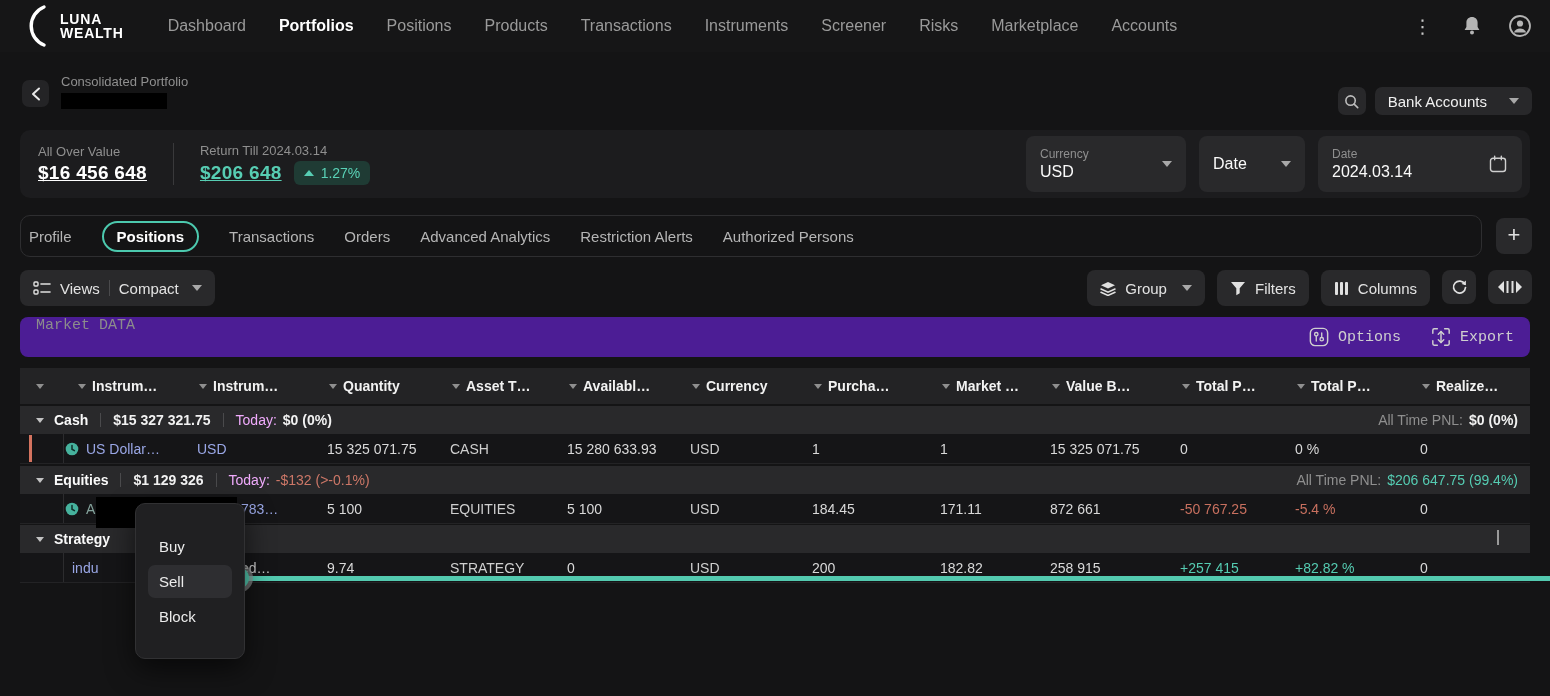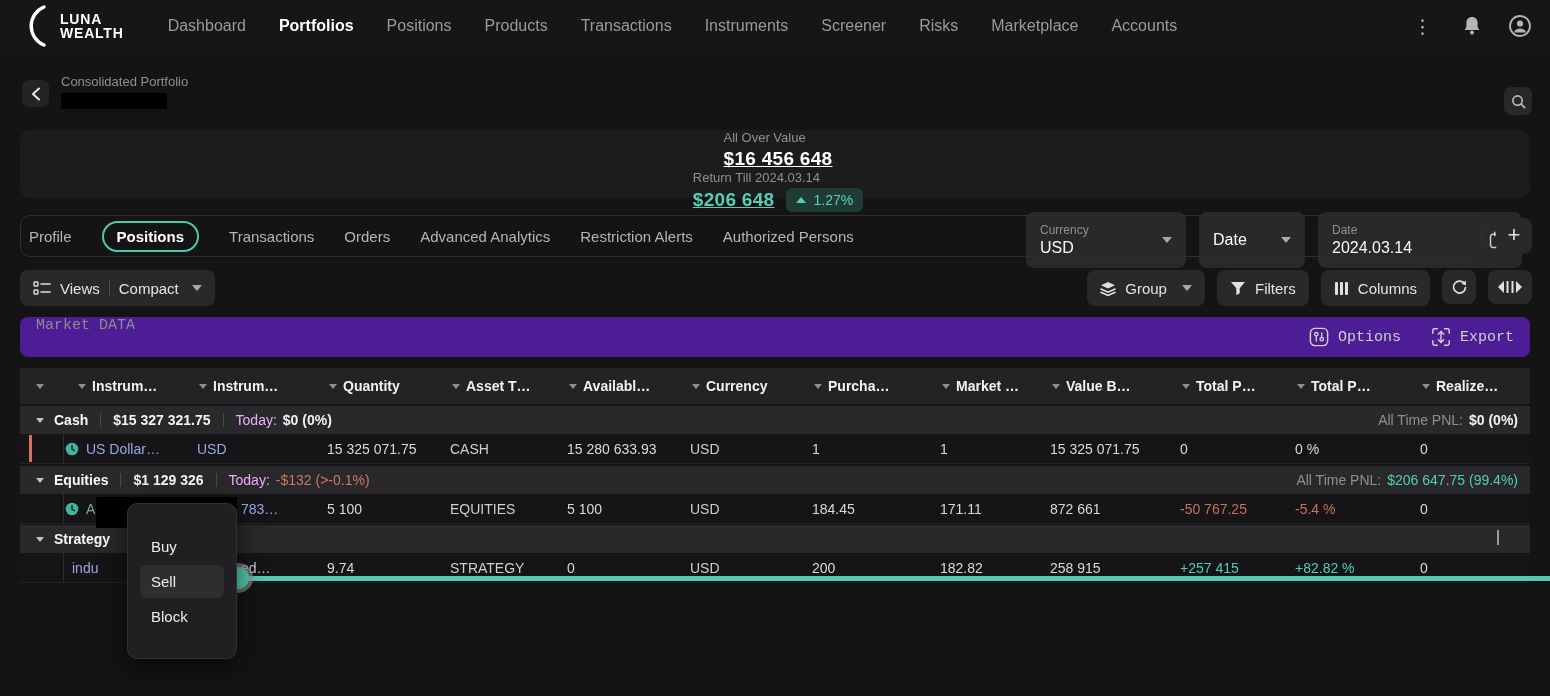--- a/index.html
+++ b/index.html
@@ -24,21 +24,21 @@
   .pf-subtitle { font-size:13px; color:#8f8f8f; }
   .pf-name-redacted { width:106px; height:16px; background:#000; margin-top:4px; }
   .pf-right { margin-left:auto; display:flex; gap:9px; margin-top:13px; }
   .icon-btn { width:28px; height:28px; background:#28282a; border-radius:7px; display:flex; align-items:center; justify-content:center; cursor:pointer; }
   .bank-btn { height:28px; background:#28282a; border-radius:7px; display:flex; align-items:center; gap:22px; padding:0 13px; cursor:pointer; }
   .bank-btn span { font-size:15px; color:#f0f0f0; }
 
   .caret-down { width:0; height:0; border-left:5px solid transparent; border-right:5px solid transparent; border-top:6px solid #a8a8a8; display:inline-block; }
 
   
-  .summary { margin:10px 20px 0 20px; height:68px; background:#1c1c1e; border-radius:10px; display:flex; align-items:center; padding:0 8px 0 14px;flex-direction:column; }
+  .summary { margin:10px 20px 0 20px; height:68px; background:#1c1c1e; border-radius:10px; display:flex; align-items:center; padding:0 8px 0 14px; }
   .metric { display:flex; flex-direction:column; gap:3px; padding:0 4px; }
   .metric-label { font-size:13px; color:#8f8f8f; }
   .metric-value { font-size:19px; font-weight:bold; color:#ffffff; letter-spacing:.3px;text-decoration:underline; }
   .metric-value.teal { color:#57cdb3; }
   .v-sep { width:1px; height:42px; background:#39393b; margin:0 22px; }
   .return-line { display:flex; align-items:center; gap:12px;text-align:right; }
   .badge { display:flex; align-items:center; gap:7px; background:#1f3b34; border-radius:6px; padding:4px 10px; }
   .badge .up { width:0; height:0; border-left:5px solid transparent; border-right:5px solid transparent; border-bottom:6px solid #57cdb3; }
   .badge span { font-size:14px; color:#5ad2b7; }
   .sum-right { margin-left:auto; display:flex; gap:13px; }
@@ -98,21 +98,21 @@
   .name-cell { display:flex; align-items:center; gap:7px; padding-left:1px; }
   .link { color:#9aa7e6; }
   .link.appmuted { color:#84a39c; }
   .id-indent { padding-left:56px; }
   .muted { color:#cfcfcf; }
   .neg { color:#c8705f; }
   .pos { color:#55ccb2; }
 
   
   .redact-app { position:absolute; left:96px; top:497px; width:141px; height:31px; background:#000; }
-  .ctx-menu { position:absolute; left:127px; top:503px; width:110px; height:156px; background:#202022; border:1px solid #313133; border-radius:10px; box-shadow:0 10px 28px rgba(0,0,0,.6); padding:26px 0 0 0; z-index:30; }
+  .ctx-menu { position:absolute; left:135px; top:503px; width:110px; height:156px; background:#202022; border:1px solid #313133; border-radius:10px; box-shadow:0 10px 28px rgba(0,0,0,.6); padding:26px 0 0 0; z-index:30; }
   .ctx-item { font-size:15px; color:#ececec; padding:8px 0 8px 23px; cursor:pointer; }
   .ctx-item.hl { background:#2e2e31; border-radius:7px; margin:2px 12px; padding:8px 0 8px 11px; }
   .drag-line { position:absolute; left:247px; top:576px; right:0; height:5px; background:#53c9af; z-index:25; }
   .drag-dot { position:absolute; left:227px; top:567px; width:22px; height:22px; border-radius:50%; background:#53c9af; box-shadow:0 0 0 4px rgba(150,153,153,.65); z-index:26; }
   .strategy-cursor { position:absolute; left:1497px; top:530px; width:2px; height:15px; background:#9a9a9a; z-index:5; }
 
   svg { display:block; flex:none; }
 </style>
 </head>
 <body>
@@ -165,20 +165,24 @@
       <span class="pf-subtitle">Consolidated Portfolio</span>
       <div class="pf-name-redacted"></div>
     </div>
     <div class="pf-right">
       <div class="icon-btn">
         <svg width="15" height="15" viewBox="0 0 16 16">
           <circle cx="7" cy="7" r="5" fill="none" stroke="#bdbdbd" stroke-width="1.7"></circle>
           <line x1="10.8" y1="10.8" x2="14.6" y2="14.6" stroke="#bdbdbd" stroke-width="1.7" stroke-linecap="round"></line>
         </svg>
       </div>
+      <div class="bank-btn">
+        <span>Bank Accounts</span>
+        <i class="caret-down"></i>
+      </div>
     </div>
   </section>
 
   <section class="summary">
     <div class="metric">
       <span class="metric-label">All Over Value</span>
       <span class="metric-value">$16 456 648</span>
     </div>
     <div class="v-sep"></div>
     <div class="metric">

